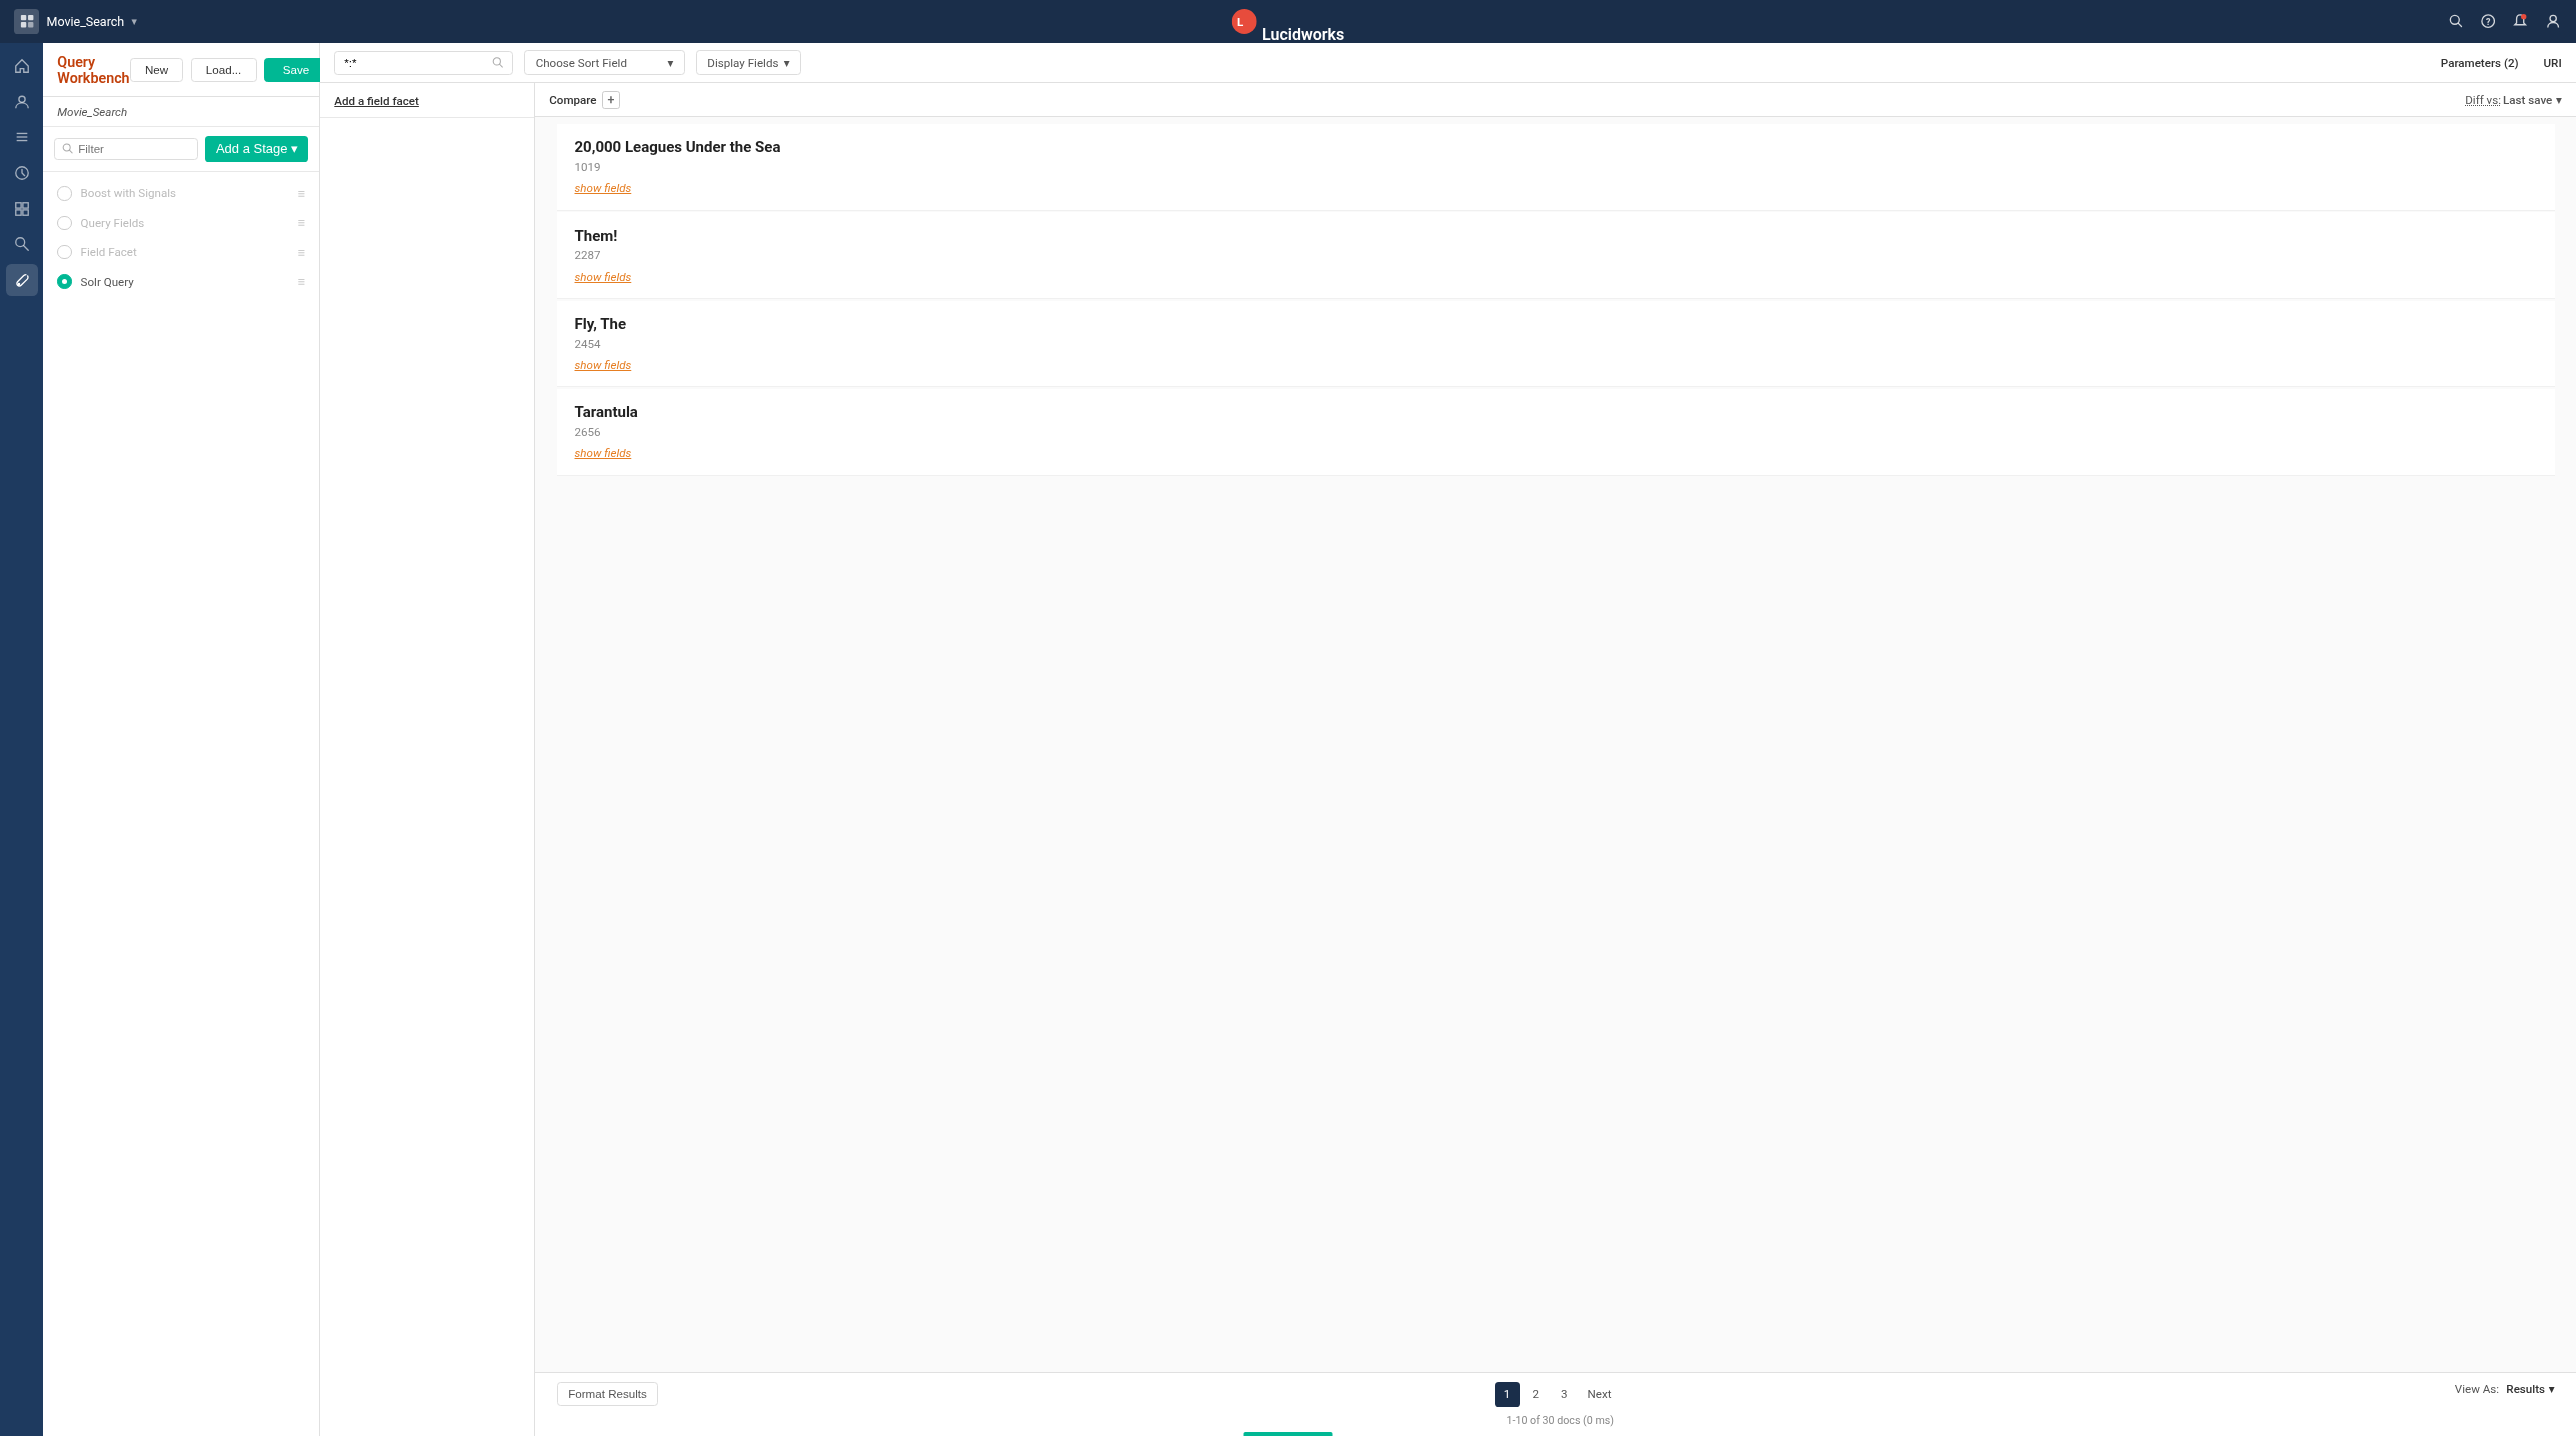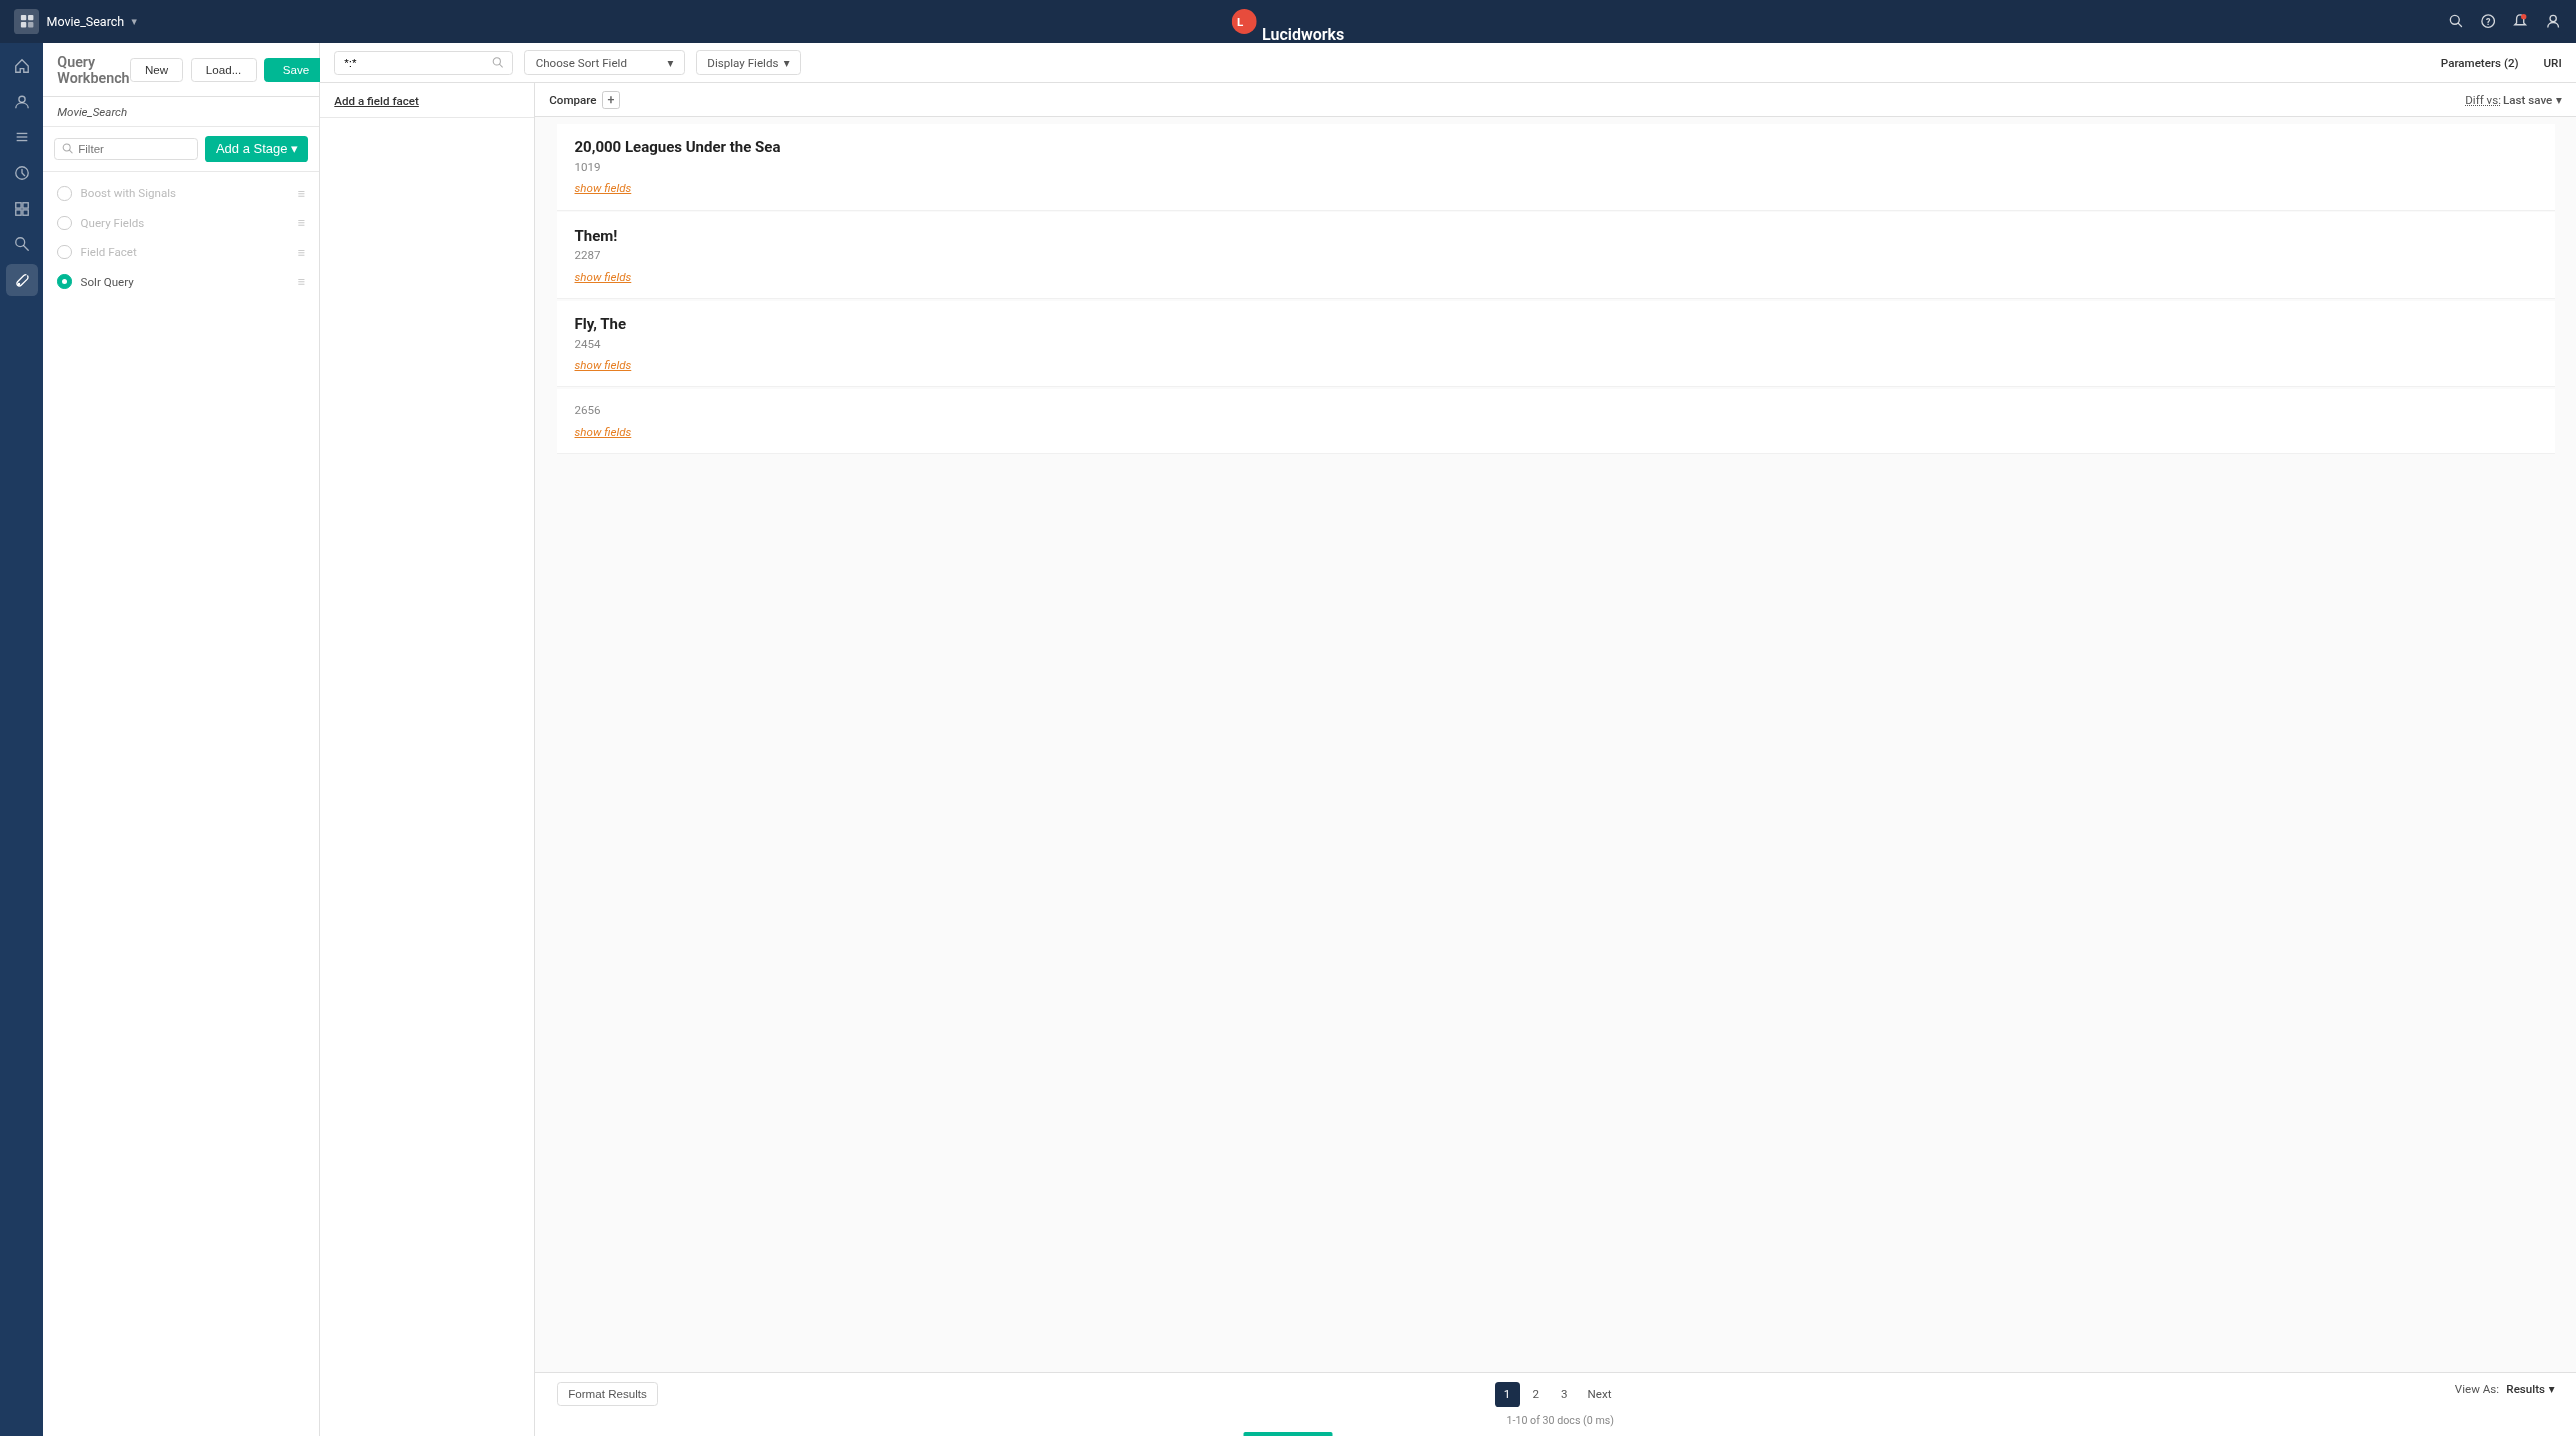--- a/index.html
+++ b/index.html
@@ -454,21 +454,21 @@
       background: white;
       padding: 10.7px 14.3px;
       border-bottom: 0.9px solid #e0e0e0;
       display: flex;
       align-items: center;
       justify-content: space-between;
     }
     .wb-title {
       font-size: 14.3px;
       font-weight: 600;
-      color: #737373;
+      color: #c2410c;
     }
     .wb-actions {
       display: flex;
       gap: 7.2px;
       align-items: center;
     }
     .wb-btn {
       border: 0.9px solid #ddd;
       background: white;
       border-radius: 3.6px;
@@ -709,20 +709,21 @@
             <span class="show-fields-link">show fields</span>
           </div>
 
           <div class="result-item">
             <div class="result-title">Fly, The</div>
             <div class="result-id">2454</div>
             <span class="show-fields-link">show fields</span>
           </div>
 
           <div class="result-item">
+            <div class="result-title">Tarantula</div>
             <div class="result-id">2656</div>
             <span class="show-fields-link">show fields</span>
           </div>
 
         </div>
 
         <div class="results-footer">
           <div style="display:flex; align-items:center; gap:14.3px;">
             <button class="format-results-btn">Format Results</button>
           </div>

